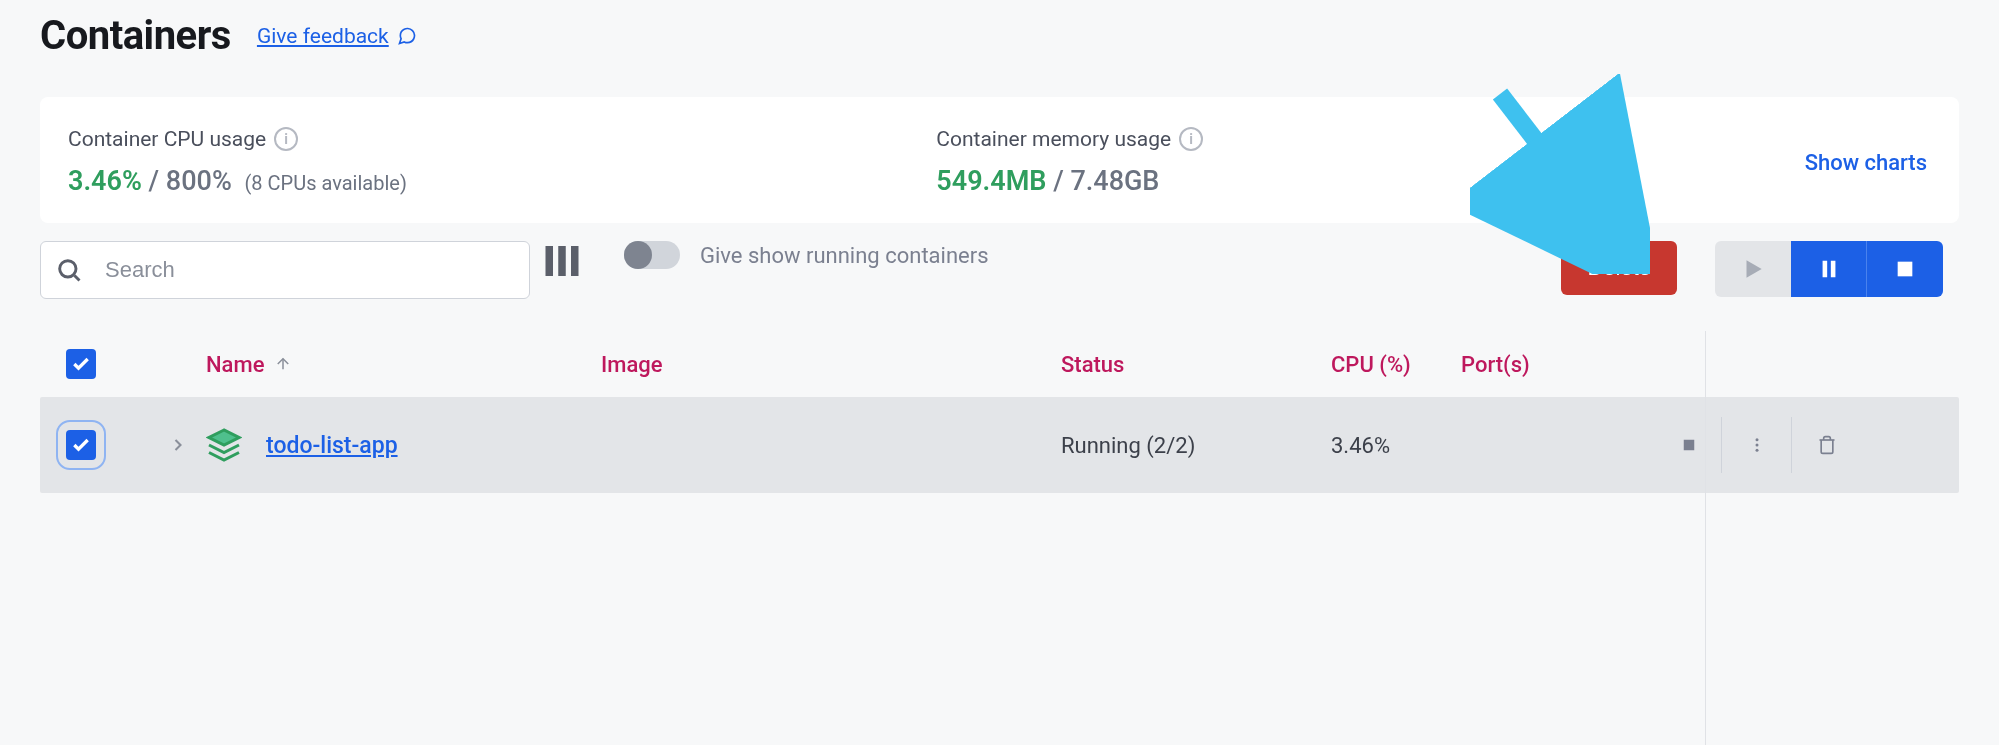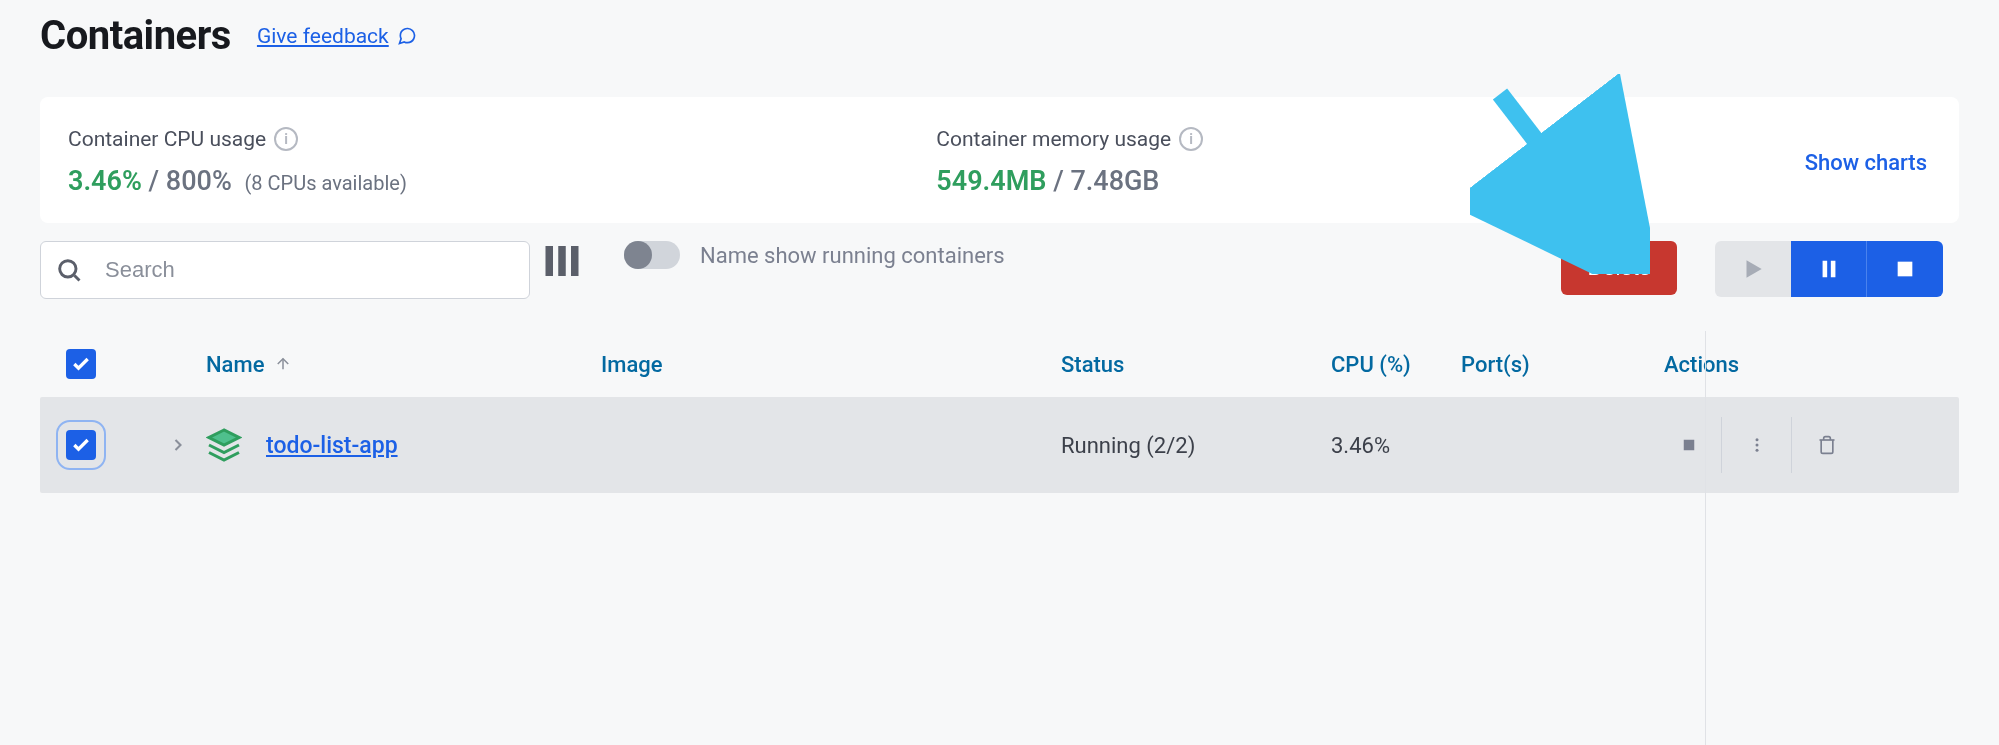--- a/index.html
+++ b/index.html
@@ -46,21 +46,21 @@
 .action-btn.play { background: #e3e5e8; border-radius: 6px 0 0 6px; }
 .action-btn.play svg { color: #a7acb6; }
 .action-btn.pause { background: #1c60e6; border-right: 1px solid #4a82ed; }
 .action-btn.pause svg { color: #fff; }
 .action-btn.stop { background: #1c60e6; border-radius: 0 6px 6px 0; }
 .action-btn.stop svg { color: #fff; }
 
 .table { margin-top: 28px; position: relative; }
 .thead, .trow { display: grid; grid-template-columns: 110px 56px 395px 460px 270px 130px 185px 1fr; align-items: center; }
 .thead { padding: 18px 0; }
-.th { color: #0369a1; font-size: 22px; font-weight: 500; display: flex; align-items: center; gap: 10px; }
+.th { color: #be185d; font-size: 22px; font-weight: 500; display: flex; align-items: center; gap: 10px; }
 .th.actions { padding-left: 18px; }
 .sort-icon { color: #8a8f9a; }
 
 .checkbox { width: 30px; height: 30px; background: #1c60e6; border-radius: 4px; display: flex; align-items: center; justify-content: center; cursor: pointer; margin-left: 26px; }
 .checkbox svg { color: #fff; }
 .checkbox.row { outline: 2px solid #8fb4f2; outline-offset: 8px; }
 
 .trow { background: #e3e5e8; height: 96px; border-radius: 2px; }
 .expand-caret { color: #8a8f9a; cursor: pointer; display: flex; align-items: center; justify-content: center; }
 .name-cell { display: flex; align-items: center; gap: 24px; }
@@ -130,21 +130,21 @@
       <svg width="36" height="30" viewBox="0 0 24 20" fill="currentColor">
           <rect x="1" y="0" width="5" height="20"></rect>
           <rect x="9.5" y="0" width="5" height="20"></rect>
           <rect x="18" y="0" width="5" height="20"></rect>
         </svg>
     </div>
     <div class="toggle-wrap">
       <div class="toggle">
         <div class="toggle-knob"></div>
       </div>
-      <span class="toggle-label">Name show running containers</span>
+      <span class="toggle-label">Give show running containers</span>
     </div>
     <div class="spacer"></div>
     <button class="delete-btn">Delete</button>
     <div class="action-group">
       <button class="action-btn play">
         <svg width="26" height="26" viewBox="0 0 24 24" fill="currentColor">
             <polygon points="6 4 20 12 6 20 6 4"></polygon>
           </svg>
       </button>
       <button class="action-btn pause">
@@ -176,21 +176,20 @@
         <span>Name</span>
         <svg class="sort-icon" width="18" height="18" viewBox="0 0 24 24" fill="none" stroke="currentColor" stroke-width="2">
             <line x1="12" y1="19" x2="12" y2="5"></line>
             <polyline points="5 12 12 5 19 12"></polyline>
           </svg>
       </div>
       <div class="th">Image</div>
       <div class="th">Status</div>
       <div class="th">CPU (%)</div>
       <div class="th">Port(s)</div>
-      <div class="th actions">Actions</div>
     </div>
 
     <div class="trow">
       <div>
         <div class="checkbox row">
           <svg width="20" height="20" viewBox="0 0 24 24" fill="none" stroke="currentColor" stroke-width="4">
               <polyline points="20 6 9 17 4 12"></polyline>
             </svg>
         </div>
       </div>

